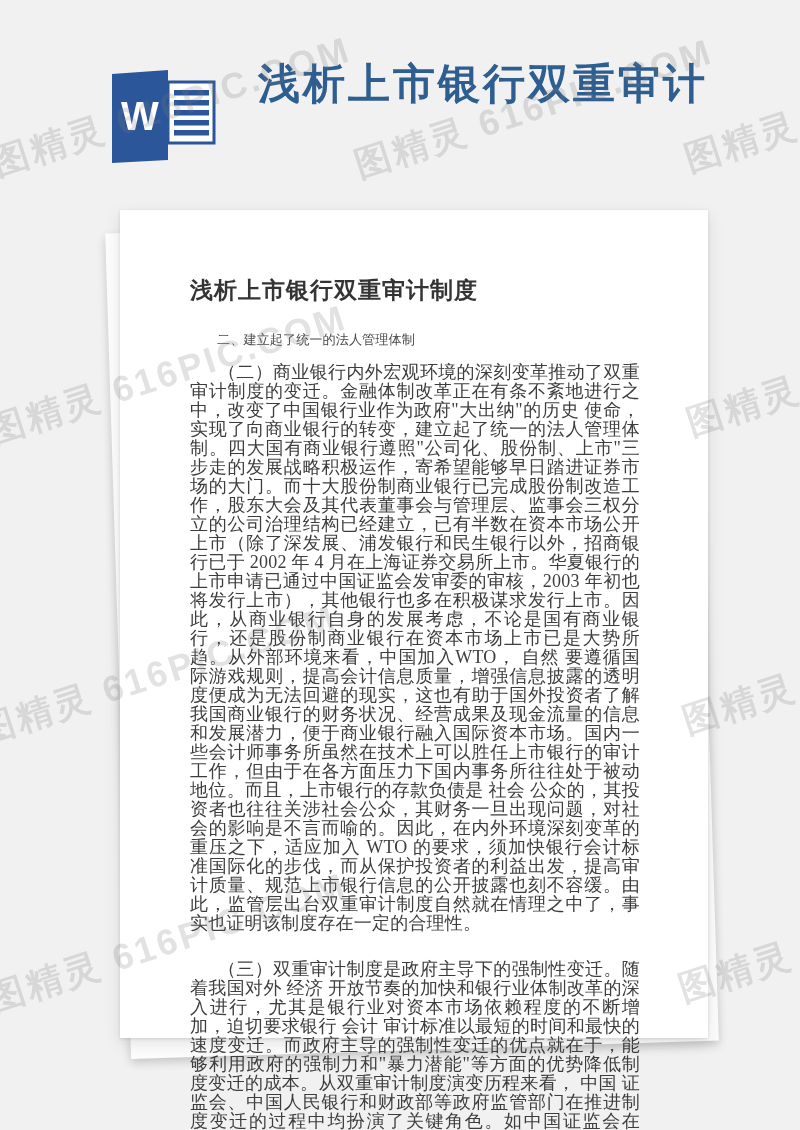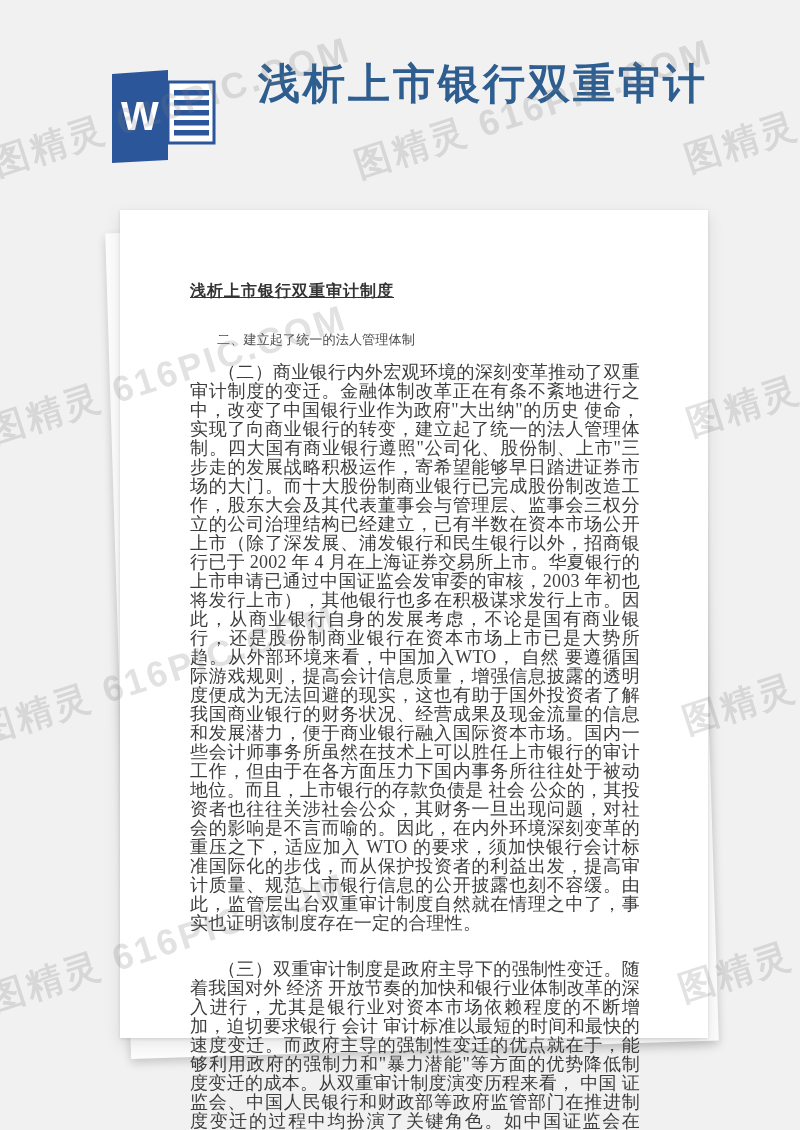--- a/index.html
+++ b/index.html
@@ -26,22 +26,22 @@
     background:#fdfdfd;transform:rotate(-1.8deg);
     box-shadow:0 4px 10px rgba(0,0,0,0.18);
   }
   .paper{
     position:absolute;left:120px;top:210px;width:588px;height:828px;
     background:#ffffff;box-sizing:border-box;
     padding:66px 68px 0 70px;
     box-shadow:0 1px 3px rgba(0,0,0,0.12),0 6px 16px rgba(0,0,0,0.10);
   }
   .page-title{
-    margin:0 0 24px 0;font-size:16px;line-height:30px;font-weight:600;
-    color:#343434;letter-spacing:1px;text-decoration:underline;
+    margin:0 0 24px 0;font-size:23px;line-height:30px;font-weight:600;
+    color:#343434;letter-spacing:1px;
   }
   .section-heading{
     margin:0 0 0 27px;font-size:13.2px;line-height:19px;color:#4a4a4a;
   }
   .paper p{
     margin:14px 0 0 0;font-size:18px;line-height:19px;color:#3d3d3d;
     text-align:justify;text-indent:28px;letter-spacing:0.2px;
   }
   .paper p + p{margin-top:27px;}
 

